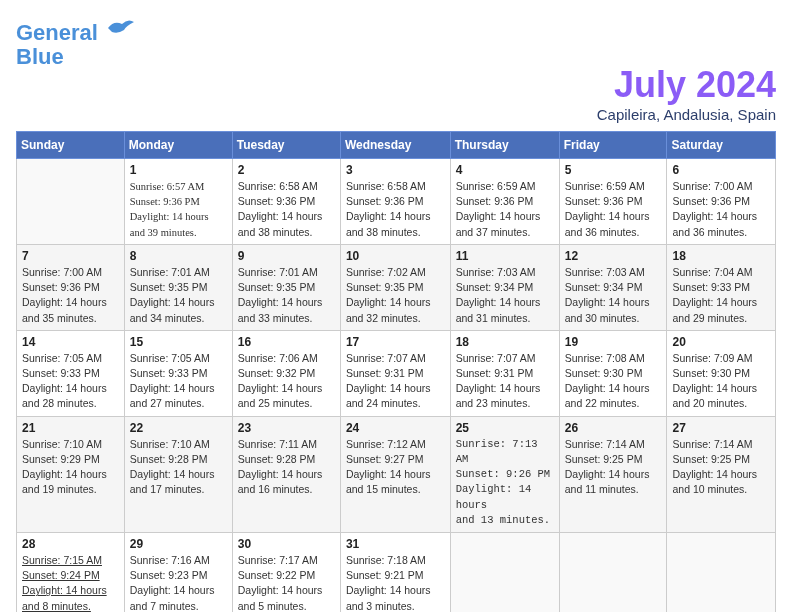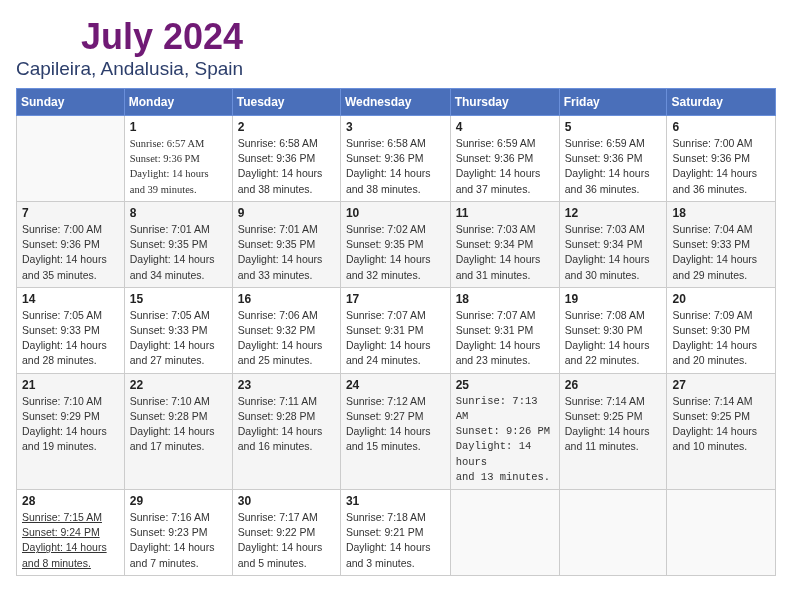--- a/index.html
+++ b/index.html
@@ -33,24 +33,25 @@
       width: 30px;
       height: 24px;
       margin-left: 2px;
     }
     .title-block {
       text-align: right;
     }
     .month-title {
       font-size: 36px;
       font-weight: bold;
-      color: #701a75;
+      color: #8b5cf6;
+      margin-top: 48px;
     }
     .subtitle {
-      font-size: 19px;
+      font-size: 15px;
       color: #2c3e6b;
     }
     table {
       width: 100%;
       border-collapse: collapse;
       font-size: 11px;
     }
     thead th {
       background-color: #4a6fba;
       color: #fff;
@@ -84,20 +85,33 @@
       line-height: 1.45;
     }
     .empty-cell {
       background: #f9f9f9;
     }
   </style>
 </head>
 <body>
 
 <div class="header">
+  <div class="logo">
+    <div>
+      <div style="display:flex;align-items:center;">
+        <div class="logo-text">
+          <span>General</span>
+          <svg class="logo-bird" viewBox="0 0 30 24">
+            <path d="M2,12 Q8,4 16,8 Q22,2 28,6 Q20,10 18,14 Q12,18 6,16 Z" fill="#4a90d9"></path>
+          </svg>
+        </div>
+      </div>
+      <div class="logo-text" style="color:#4a90d9;">Blue</div>
+    </div>
+  </div>
   <div class="title-block">
     <div class="month-title">July 2024</div>
     <div class="subtitle">Capileira, Andalusia, Spain</div>
   </div>
 </div>
 
 <table>
   <thead>
     <tr>
     <th>Sunday</th>

